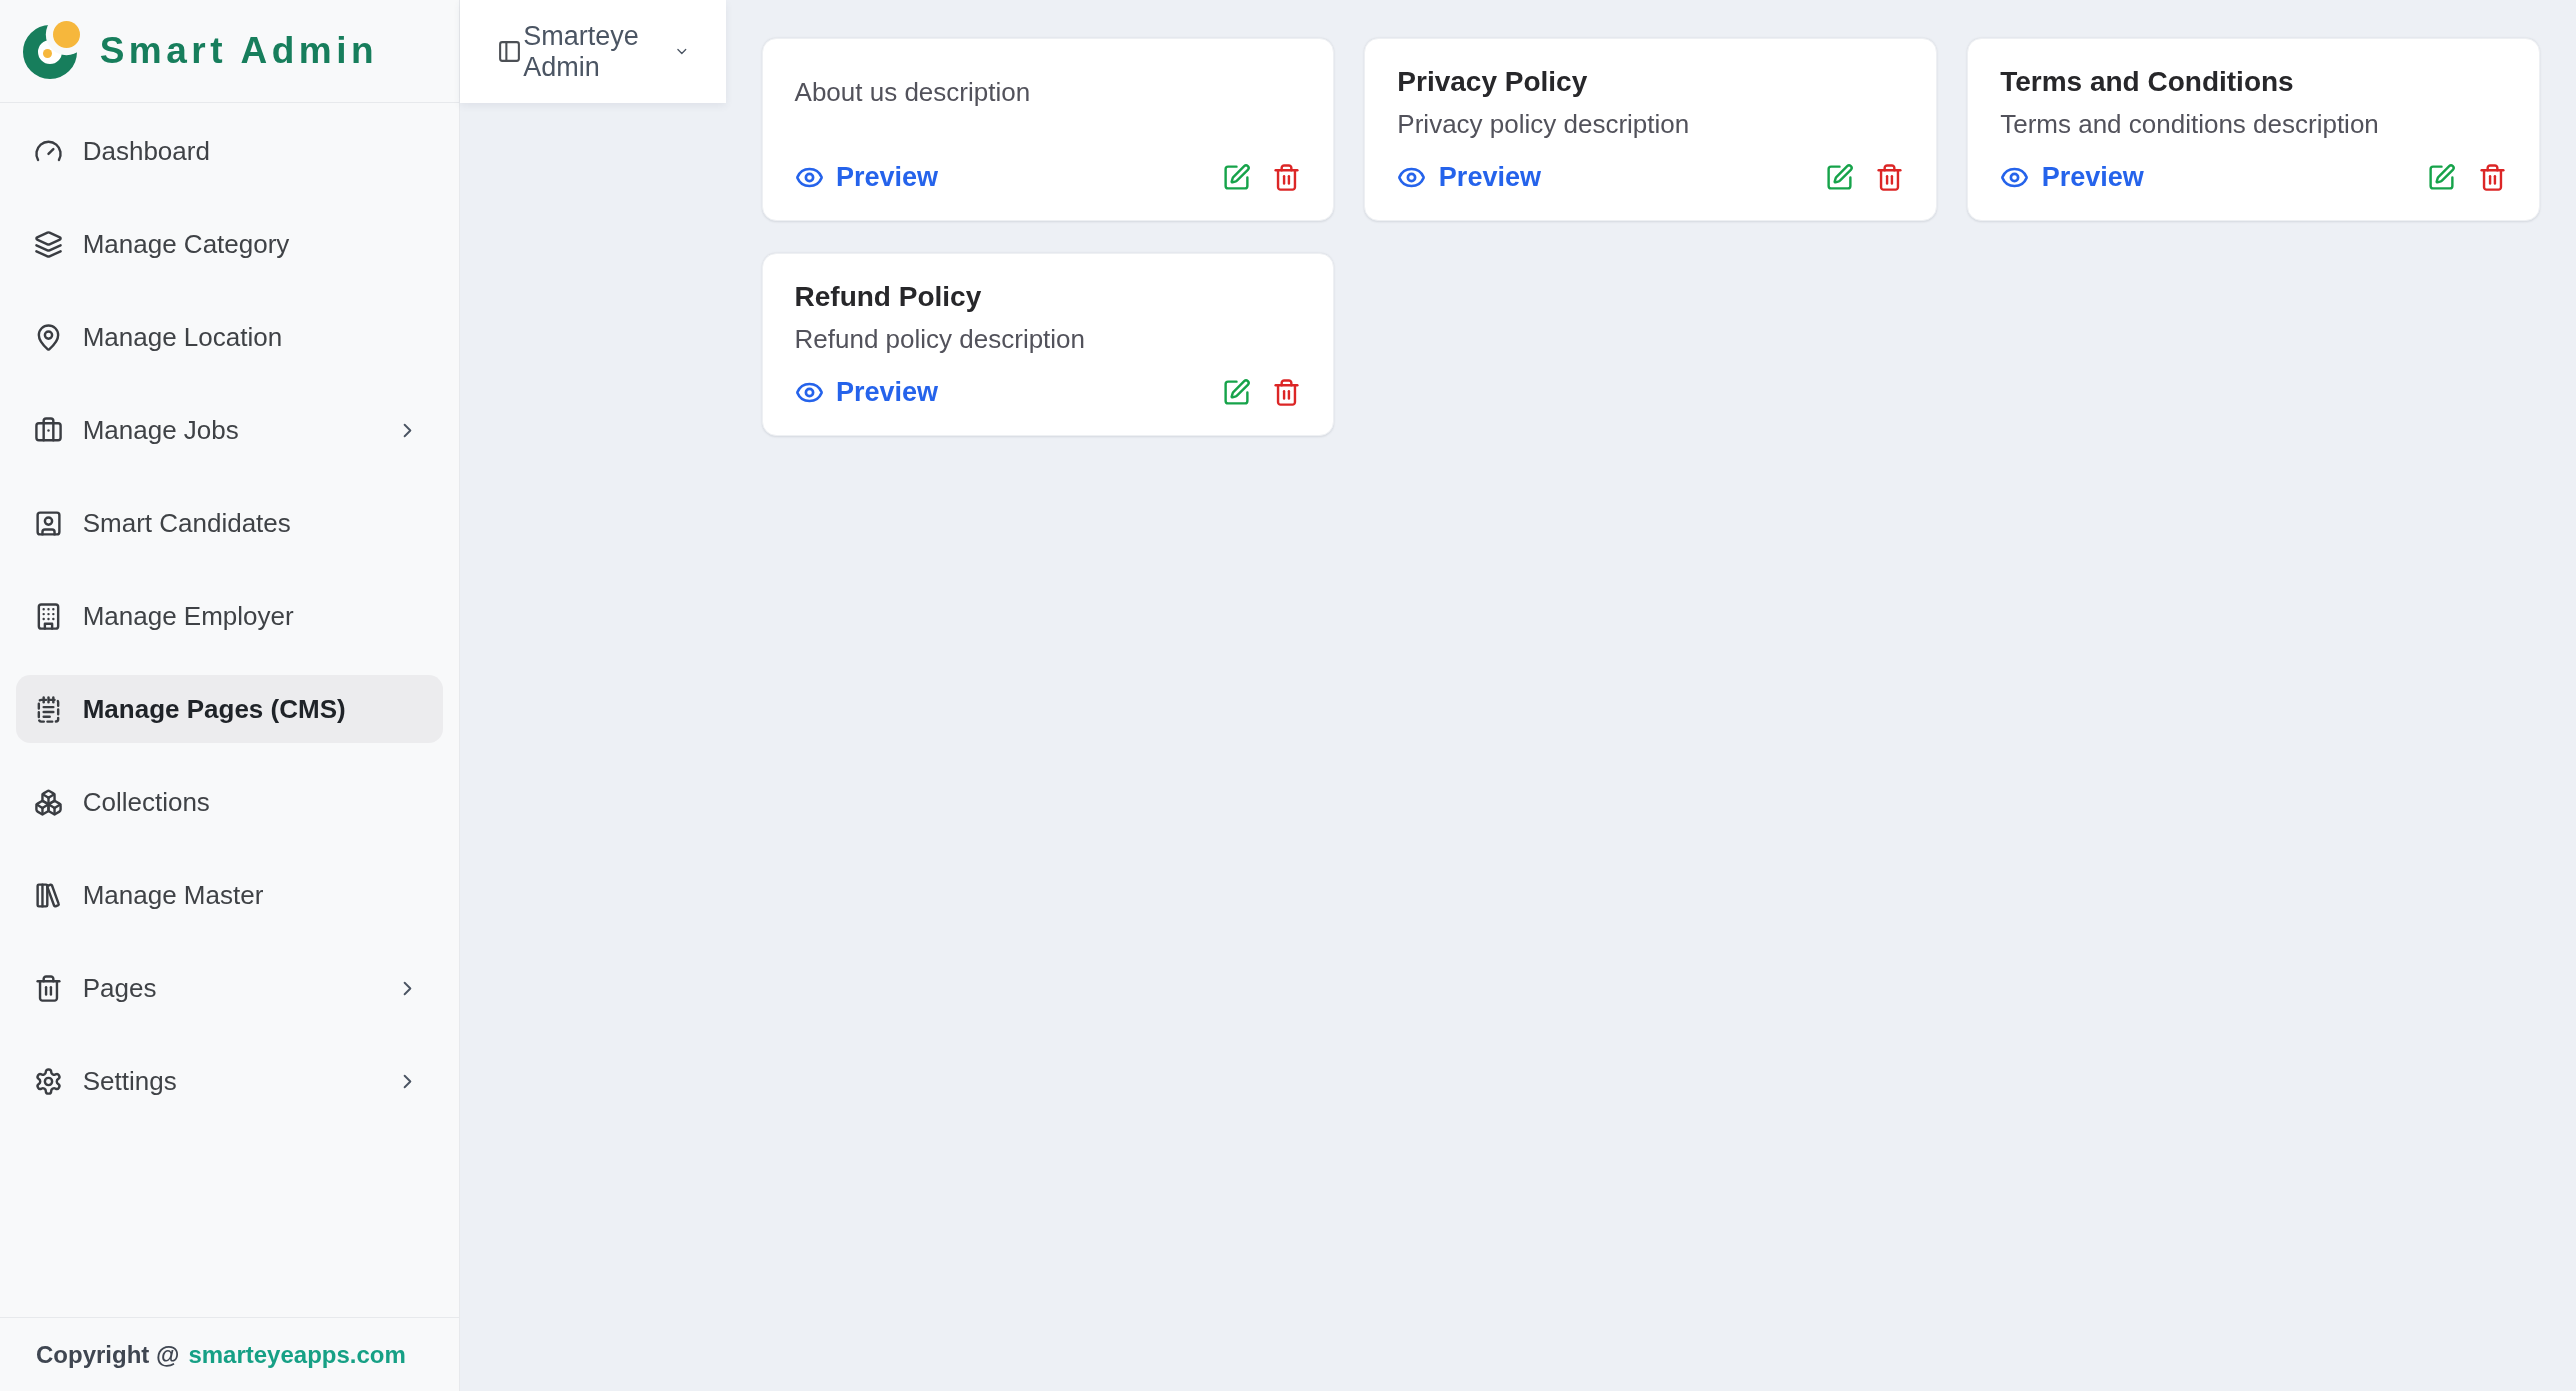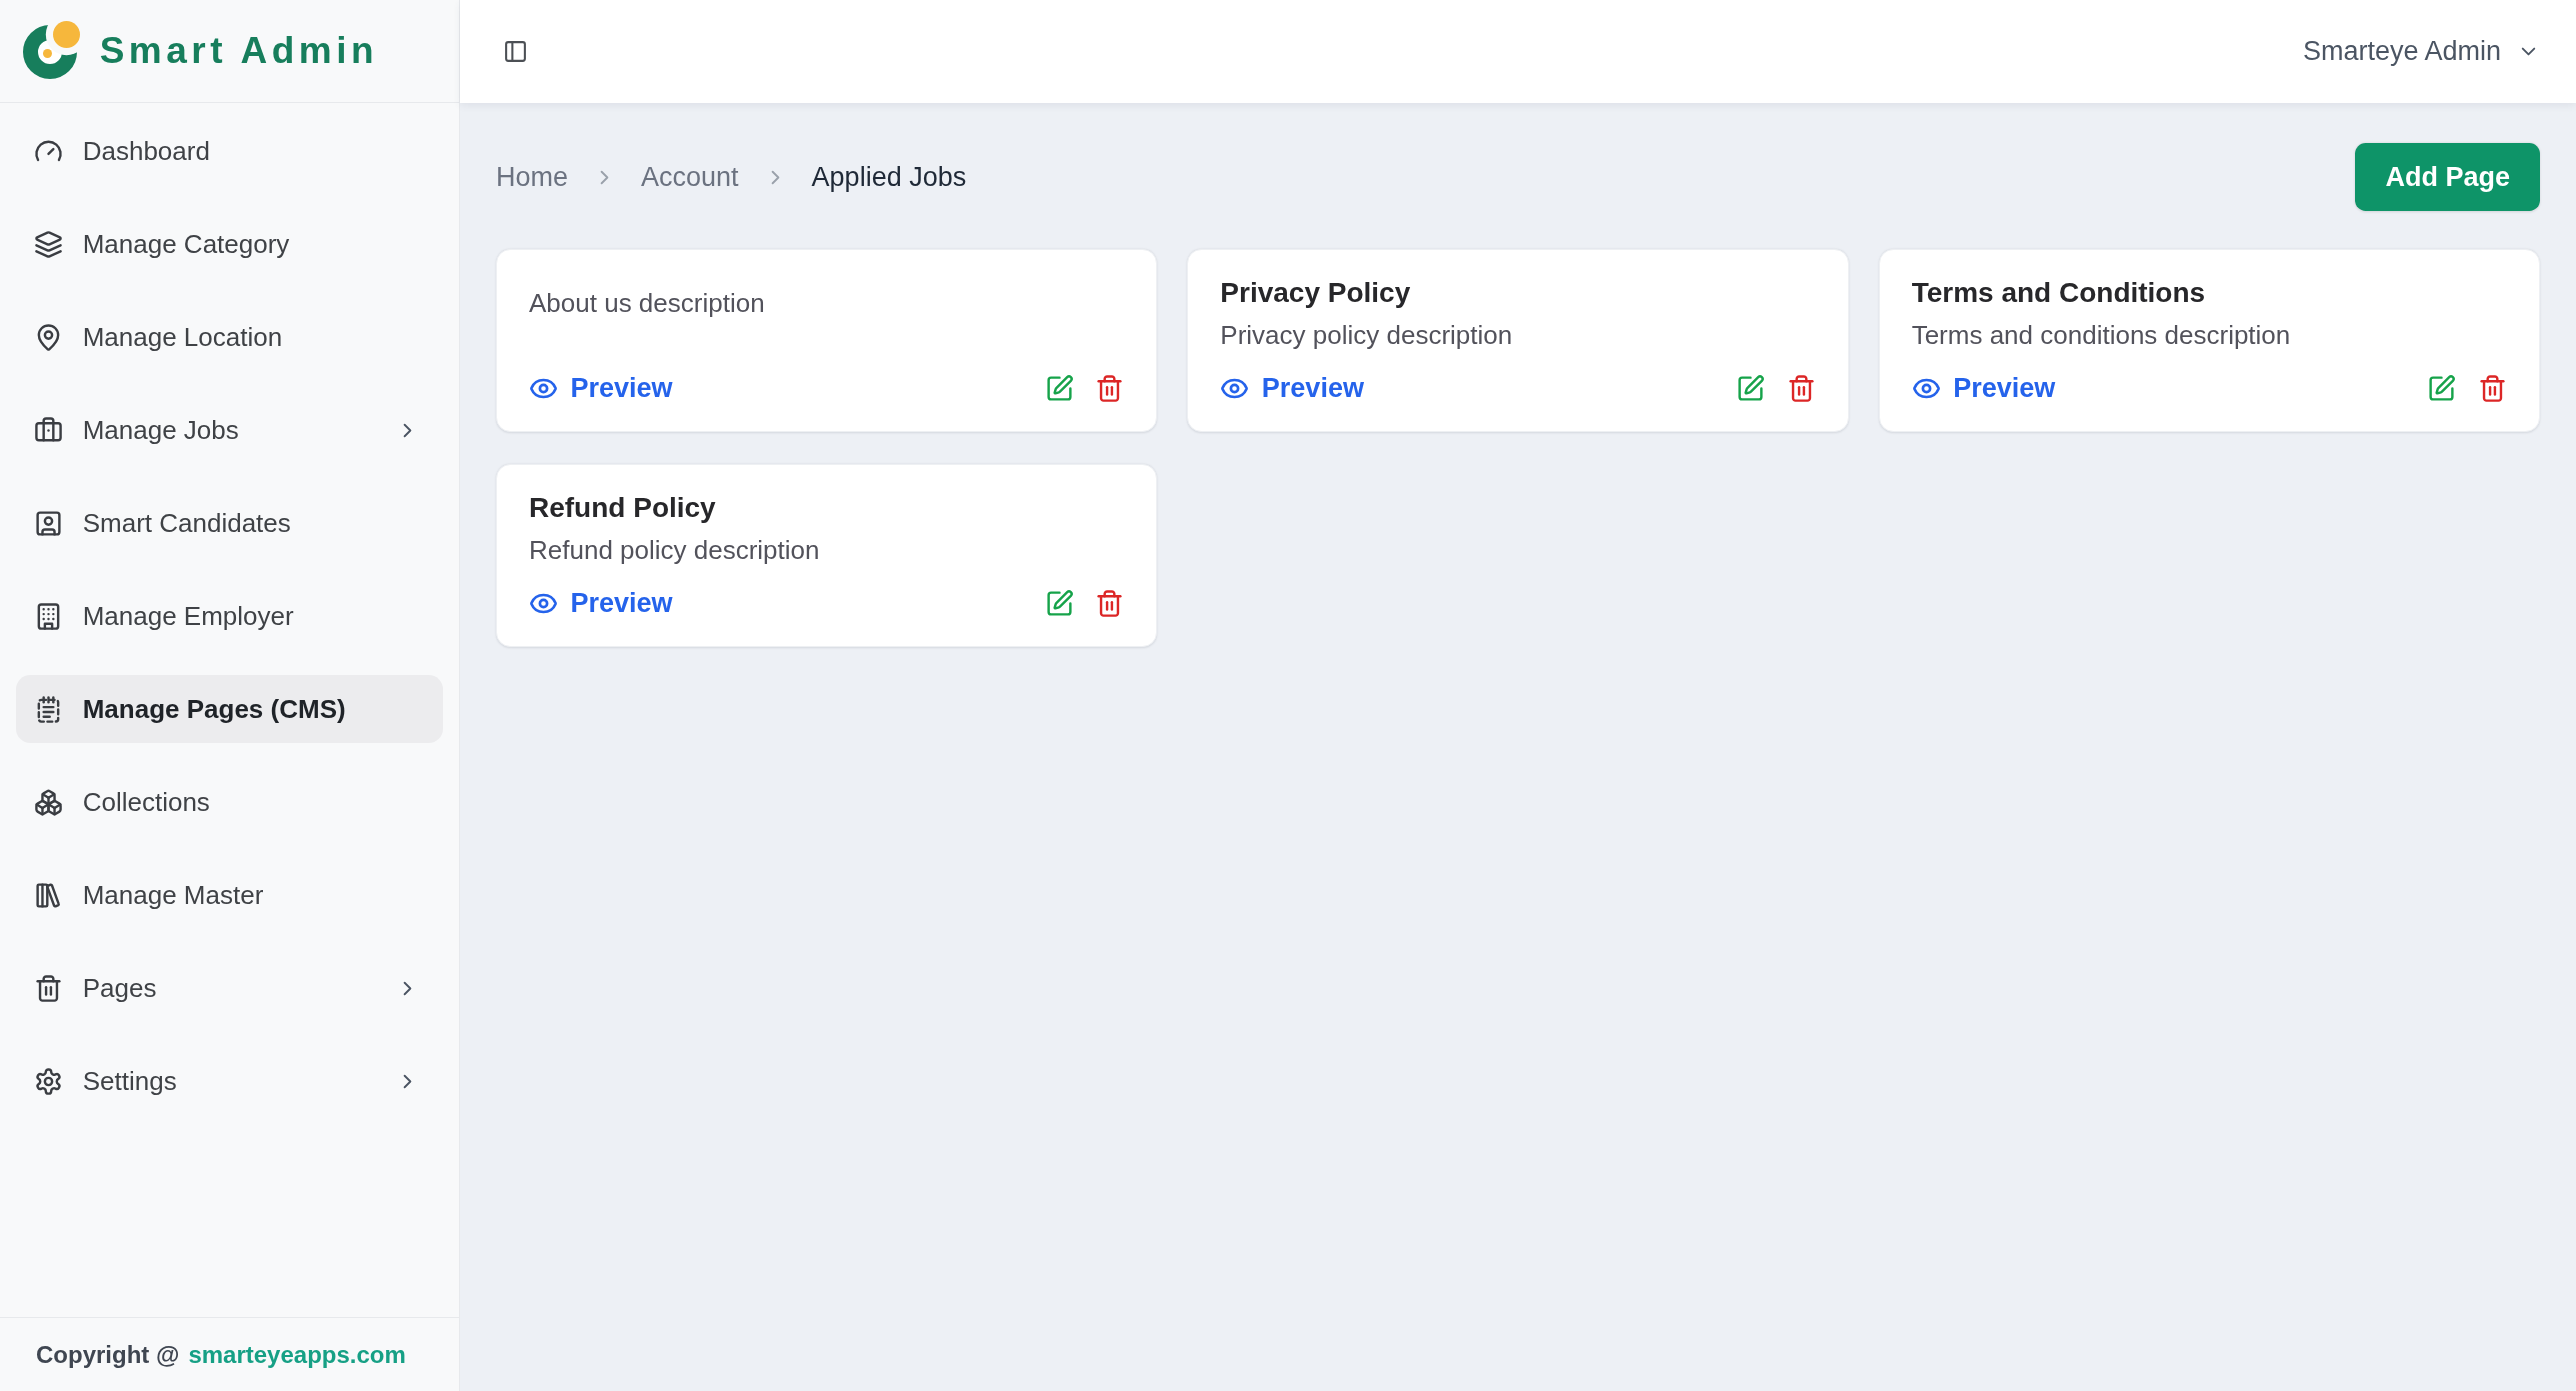--- a/index.html
+++ b/index.html
@@ -69,21 +69,21 @@
   .nav-item.has-chevron .chevron{visibility:visible;}
   .nav-item.active{background:#ececee;font-weight:600;color:#1f2328;}
   .sidebar-footer{
     flex:0 0 75px;border-top:0.9px solid var(--line);
     display:flex;align-items:center;padding:0 36px;
     font-size:24px;font-weight:700;color:#3f4651;white-space:nowrap;
   }
   .sidebar-footer a{color:var(--footer-link);text-decoration:none;margin-left:9px;}
 
   
-  .right-col{flex:1 1 auto;display:flex;flex-direction:column;height:1392px;}
+  .right-col{flex:1 1 auto;display:flex;flex-direction:row;height:1392px;}
   .topbar{
     height:103px;flex:0 0 103px;background:#ffffff;
     display:flex;align-items:center;justify-content:space-between;
     padding:0 36px;position:relative;z-index:2;
     box-shadow:0 2.7px 7.2px rgba(70,80,100,.08);
   }
   .panel-toggle{
     width:39px;height:39px;border:none;background:transparent;cursor:pointer;
     display:flex;align-items:center;justify-content:center;color:#4c5055;
   }
@@ -366,35 +366,20 @@
     <div class="account">
       <span>Smarteye Admin</span>
       <svg class="icon" viewBox="0 0 26 26" width="23" height="23">
         <use href="#i-chevron-down"></use>
       </svg>
     </div>
   </header>
 
   <main class="main">
 
-    <div class="page-head">
-      <div class="breadcrumb">
-
-          <span class="crumb">Home</span>
-        <svg class="icon crumb-sep" viewBox="0 0 26 26" width="23" height="23">
-            <use href="#i-chevron-right"></use>
-          </svg>
-          <span class="crumb">Account</span>
-        <svg class="icon crumb-sep" viewBox="0 0 26 26" width="23" height="23">
-            <use href="#i-chevron-right"></use>
-          </svg>
-          <span class="crumb current">Applied Jobs</span>
-        </div>
-      <button class="btn-primary">Add Page</button>
-    </div>
 
     <div class="cards">
 
         <div class="card">
           <div class="card-desc">About us description</div>
           <div class="card-actions">
             <span class="preview-link">
               <svg class="icon" viewBox="0 0 32 32" width="29" height="29">
                 <use href="#i-eye"></use>
               </svg>

